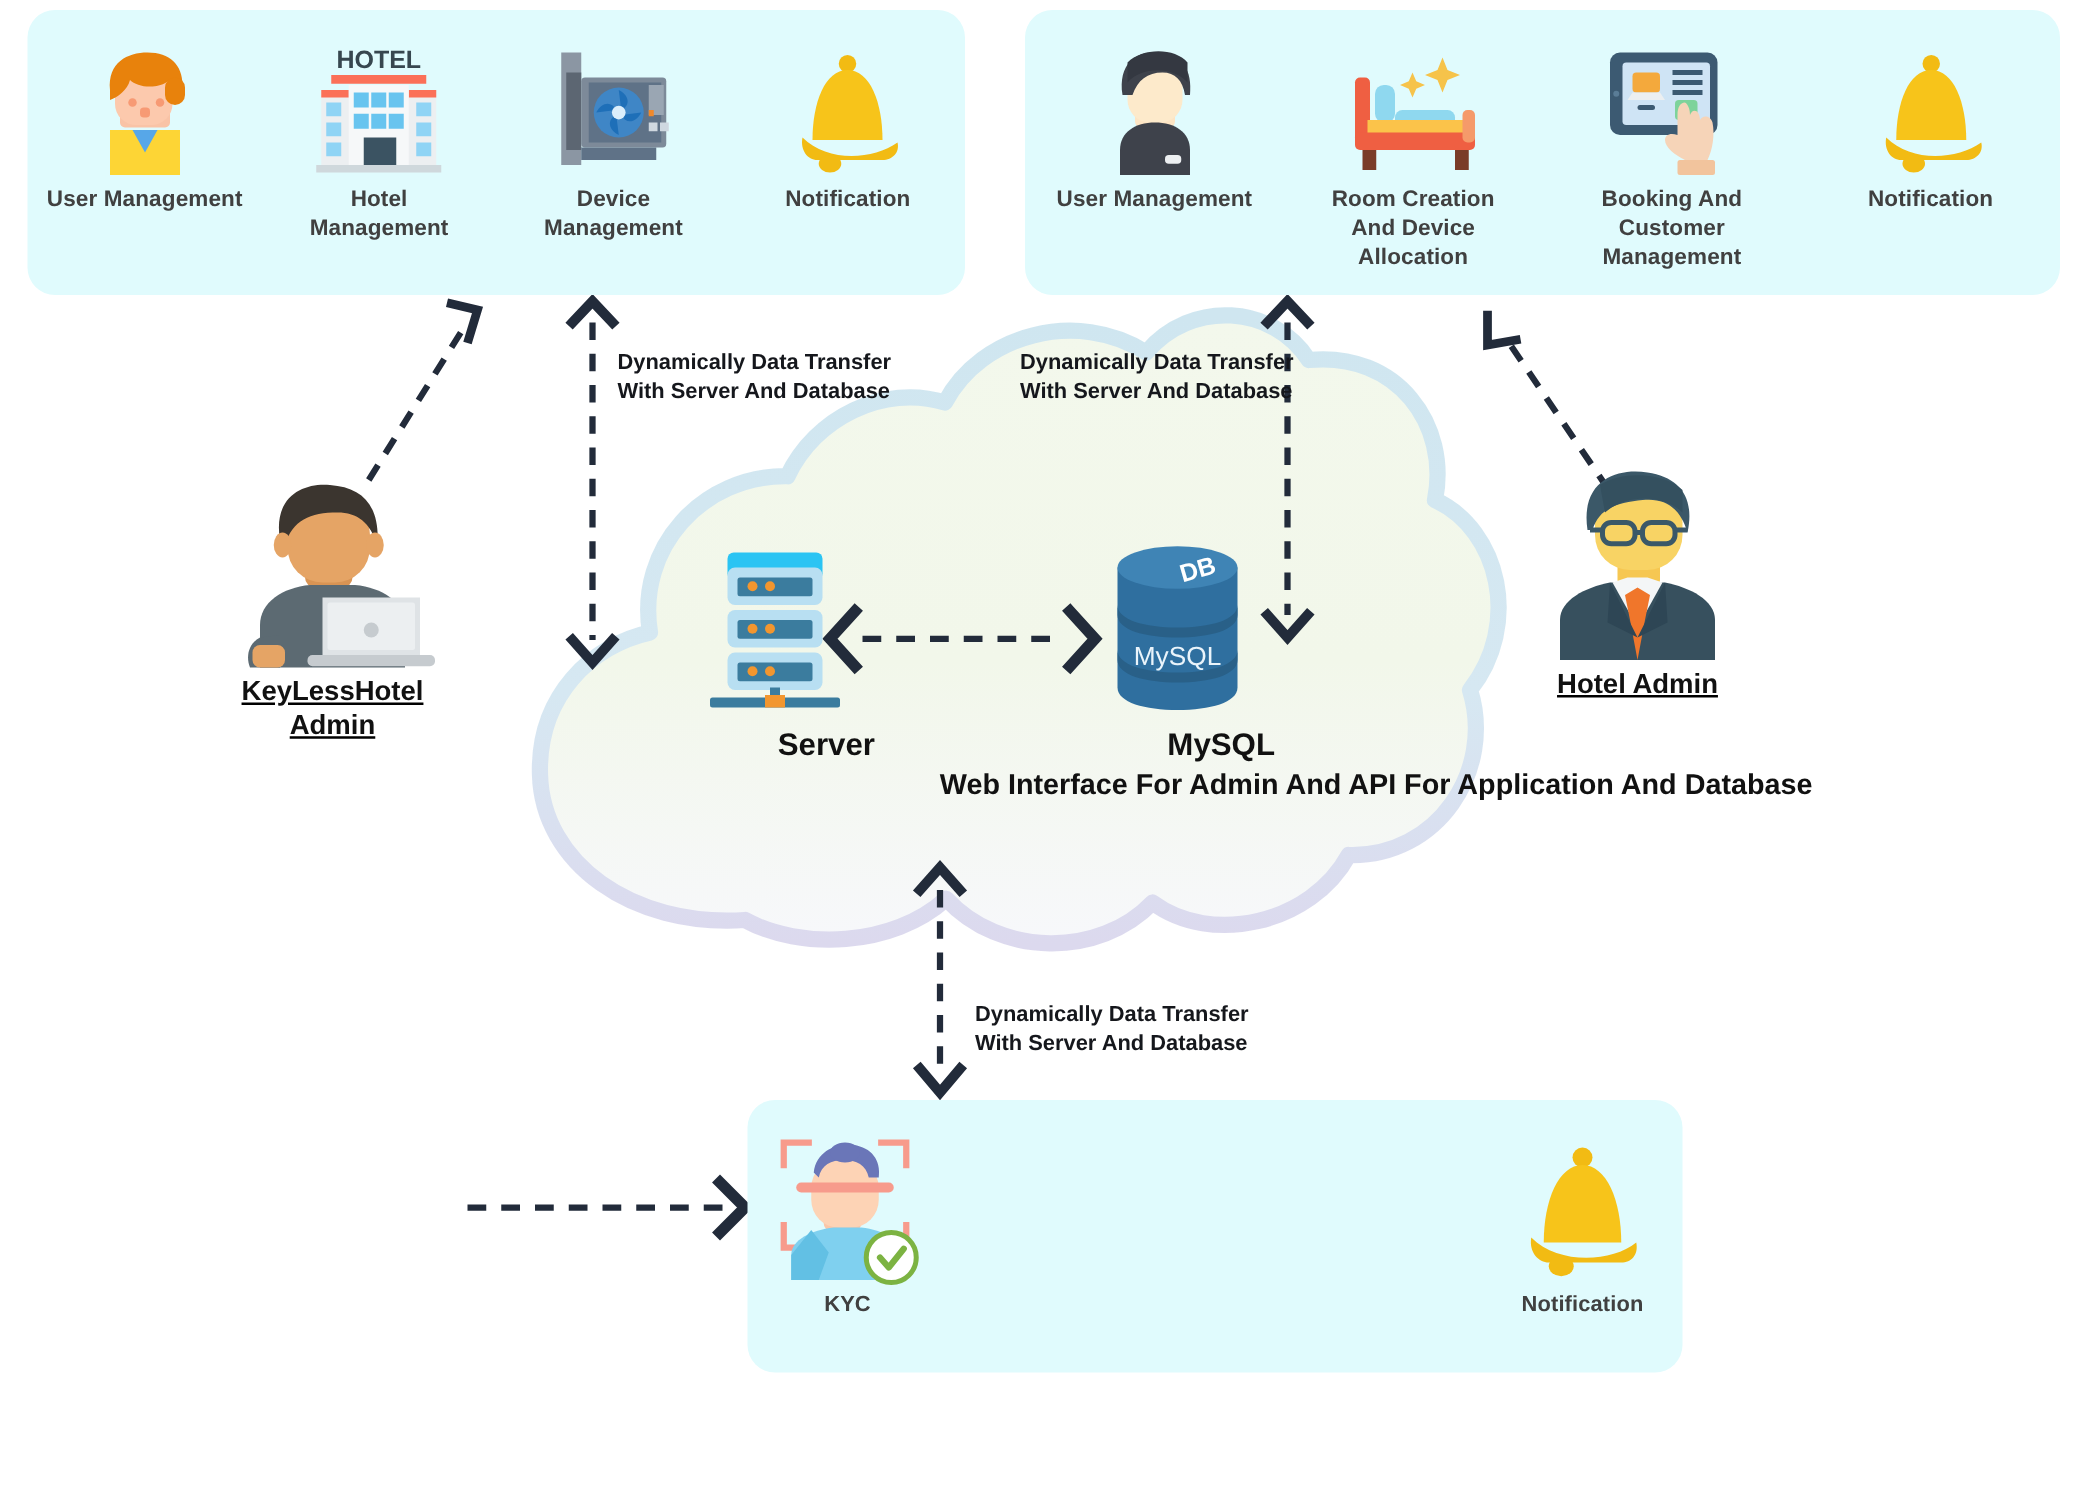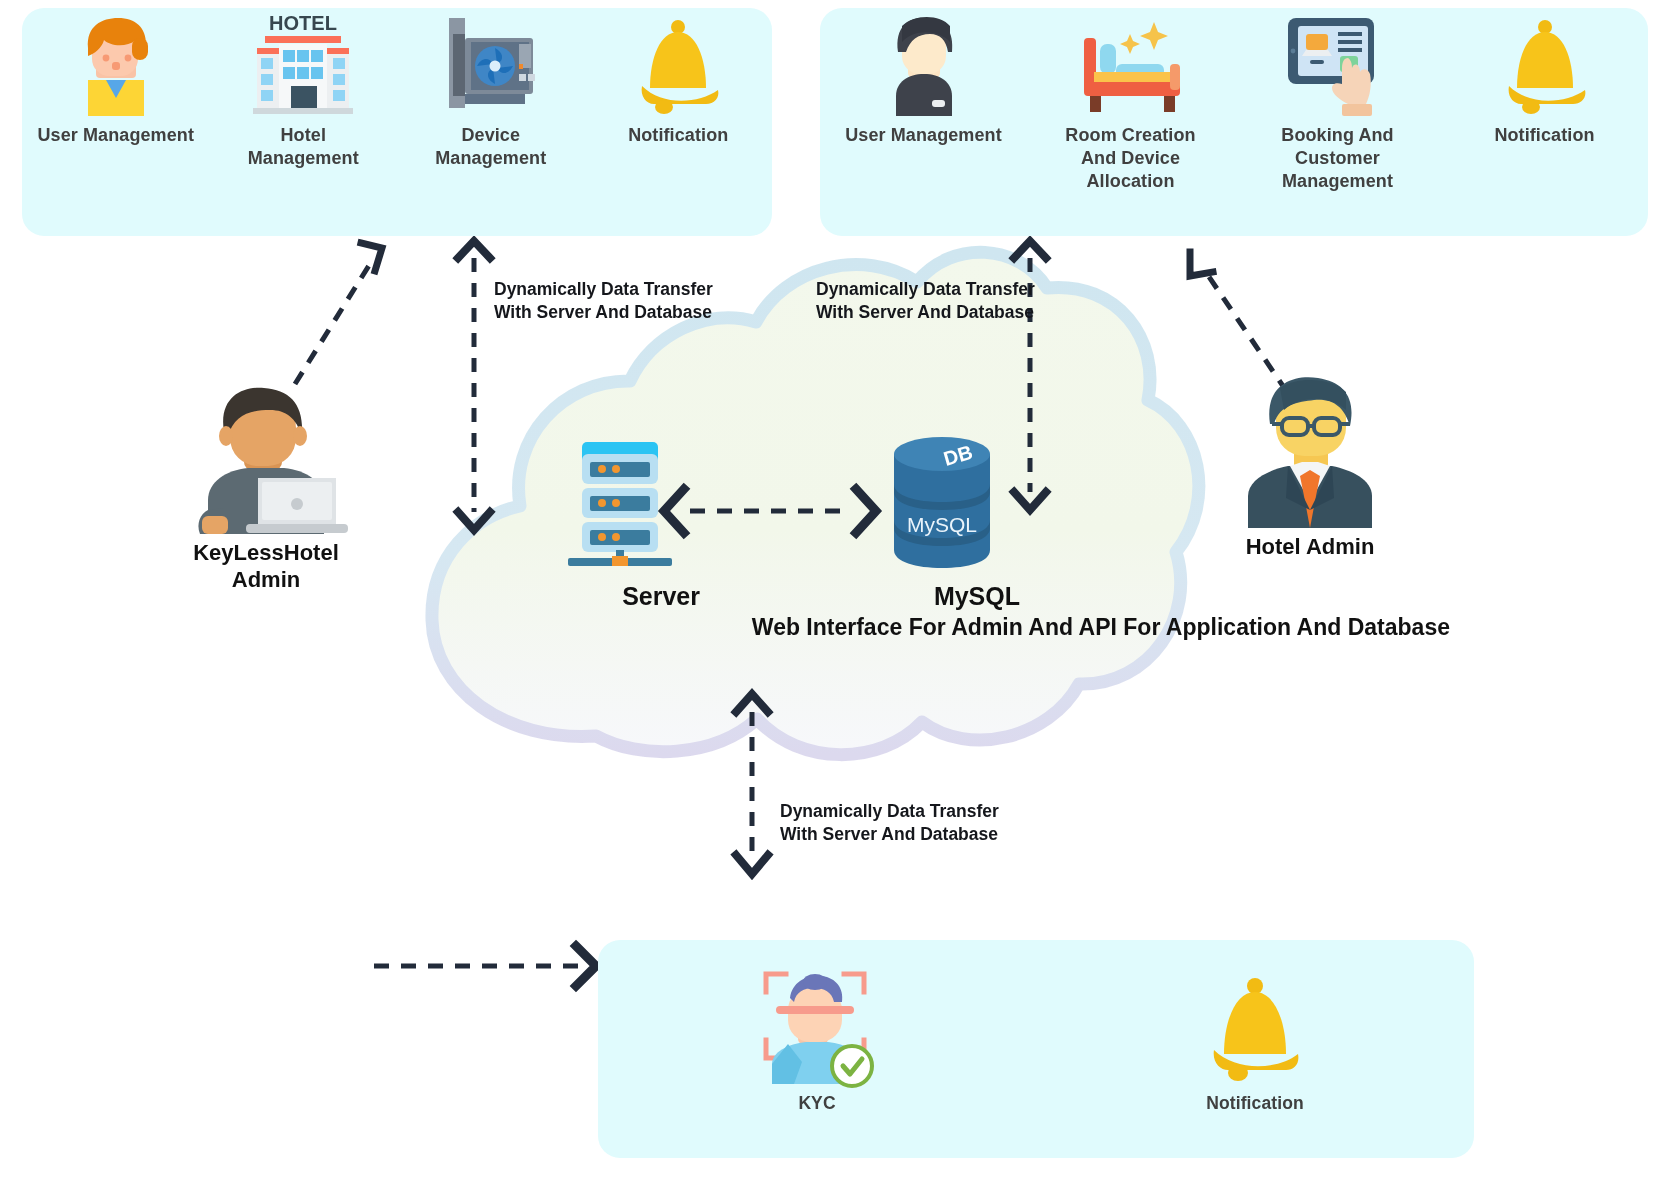--- a/index.html
+++ b/index.html
@@ -13,38 +13,39 @@
   .panel{
     position:absolute;
     background:#e0fbfd;
     border-radius:22px;
     display:flex;
     align-items:flex-start;
     justify-content:space-around;
   }
   #panel-left  {left:22px;  top:8px;   width:750px; height:228px;}
   #panel-right {left:820px; top:8px;   width:828px; height:228px;}
-  #panel-bottom{left:598px; top:940px; width:876px; height:218px;}
+  #panel-bottom{left:598px; top:880px; width:748px; height:218px;justify-content:space-between;}
 
   .feature{
     width:160px;
     display:flex;flex-direction:column;align-items:center;
+    padding-top:24px;
   }
   .feature .art{height:108px;display:flex;align-items:flex-end;justify-content:center;}
   .feature .cap{
     margin-top:8px;
     font-size:18px;font-weight:bold;color:#404040;
     text-align:center;line-height:1.28;letter-spacing:.1px;
   }
   #panel-bottom .feature{padding-top:26px;}
   #panel-bottom .feature .art{height:118px;}
   #panel-bottom .feature .cap{font-size:17.5px;}
 
   
-  .actor{position:absolute;display:flex;flex-direction:column;align-items:center;}
+  .actor{position:absolute;display:flex;flex-direction:column;align-items:center;text-decoration:underline;}
   .actor .cap{
     font-size:22px;font-weight:bold;color:#111;text-align:center;
     line-height:1.22;margin-top:6px;
   }
   #actor-keyless{left:175px;top:382px;width:182px;}
   #actor-hoteladmin{left:1222px;top:370px;width:176px;}
   #actor-user{left:238px;top:888px;width:152px;}
 
   
   .alabel{

